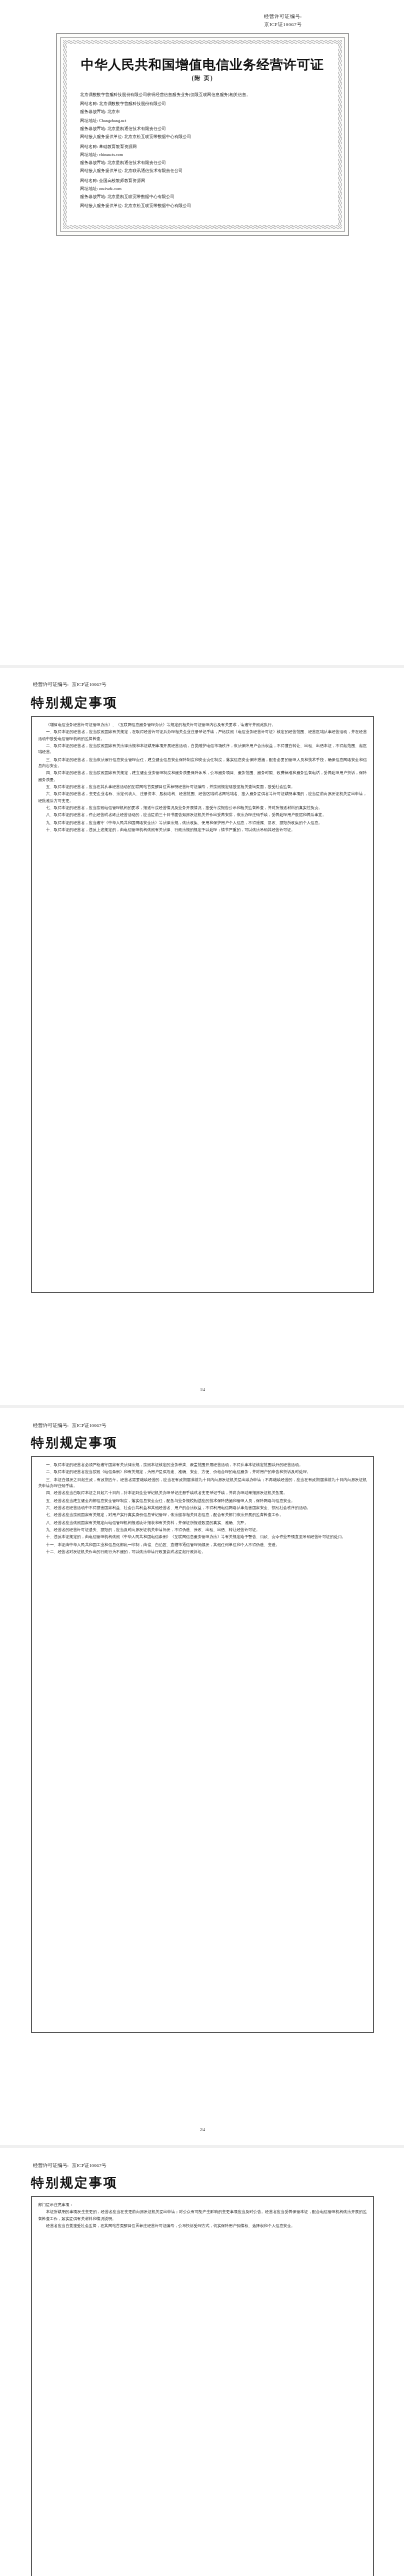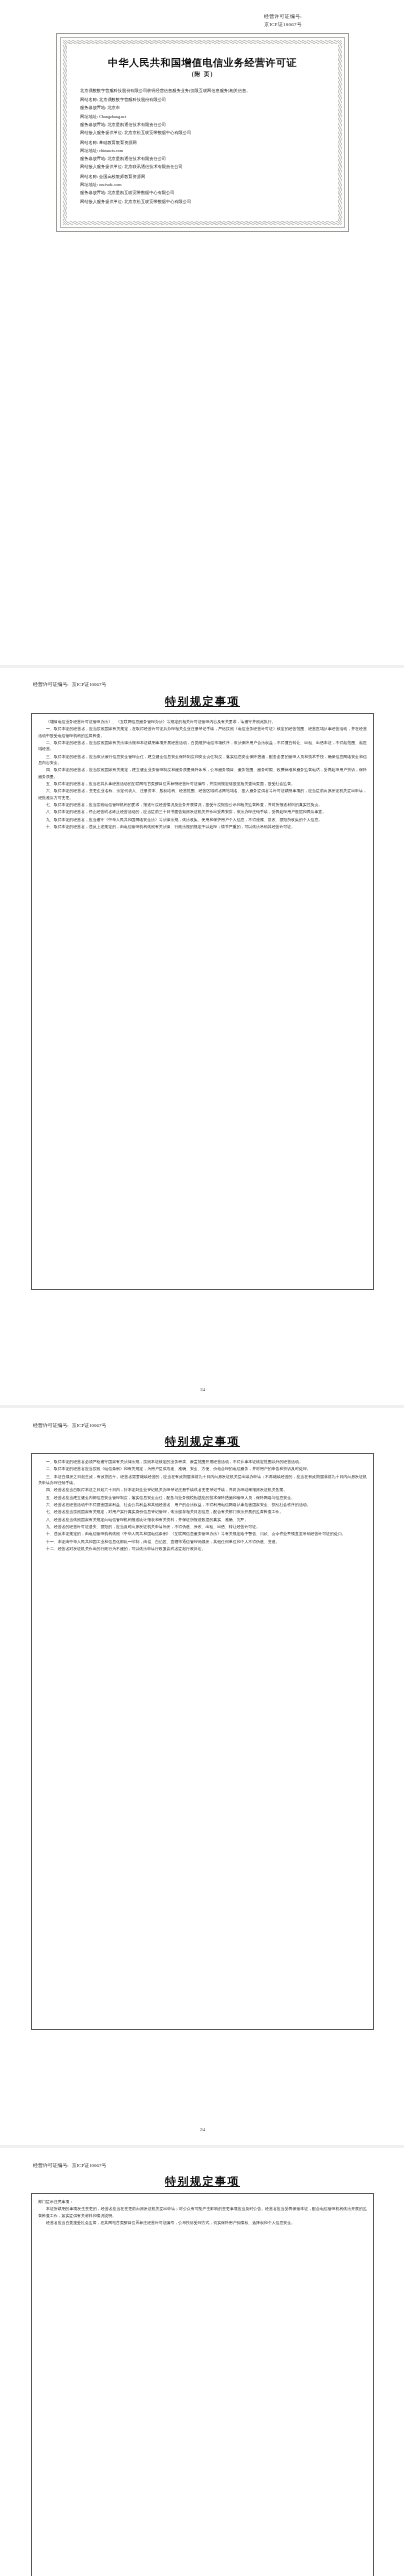--- a/index.html
+++ b/index.html
@@ -60,21 +60,21 @@
   .cert-frame-inner2 {
     border: 4.1px solid transparent;
     border-image: repeating-linear-gradient(45deg,
         #c9c9c9 0px, #c9c9c9 1.5px,
         #f4f4f4 1.5px, #f4f4f4 3.1px) 8;
     padding: 9.3px 13.4px 15.5px 13.4px;
     background: #ffffff;
   }
   .cert-title {
     text-align: center;
-    font-size: 10px;
+    font-size: 13px;
     font-weight: bold;
     letter-spacing: 0.5px;
     color: #111;
     margin: 3.1px 0 1px 0;
     font-family: "Liberation Serif", "DejaVu Serif", serif;
   }
   .cert-subtitle {
     text-align: center;
     font-size: 5.7px;
     font-weight: bold;
@@ -85,27 +85,25 @@
   .cert-body {
     font-size: 4.2px;
     line-height: 1.95;
     color: #1b1b1b;
   }
   .cert-body .row { white-space: nowrap; overflow: hidden; }
   .cert-body .sp { margin-bottom: 1.5px; }
 
   
   .prov-title {
-    text-align: center;
-    font-size: 11px;
+    font-size: 13px;
     font-weight: bold;
     letter-spacing: 1.5px;
     color: #111;
     margin: 6.2px 0 4.1px 0;
-    text-decoration: underline;
   }
   .prov-box {
     border: 0.5px solid #555;
     padding: 5.2px 6.2px 6.2px 6.2px;
     min-height: 577px;
   }
   .prov-box.p4 { min-height: 562px; }
   .prov-p {
     font-size: 3.9px;
     line-height: 1.62;

